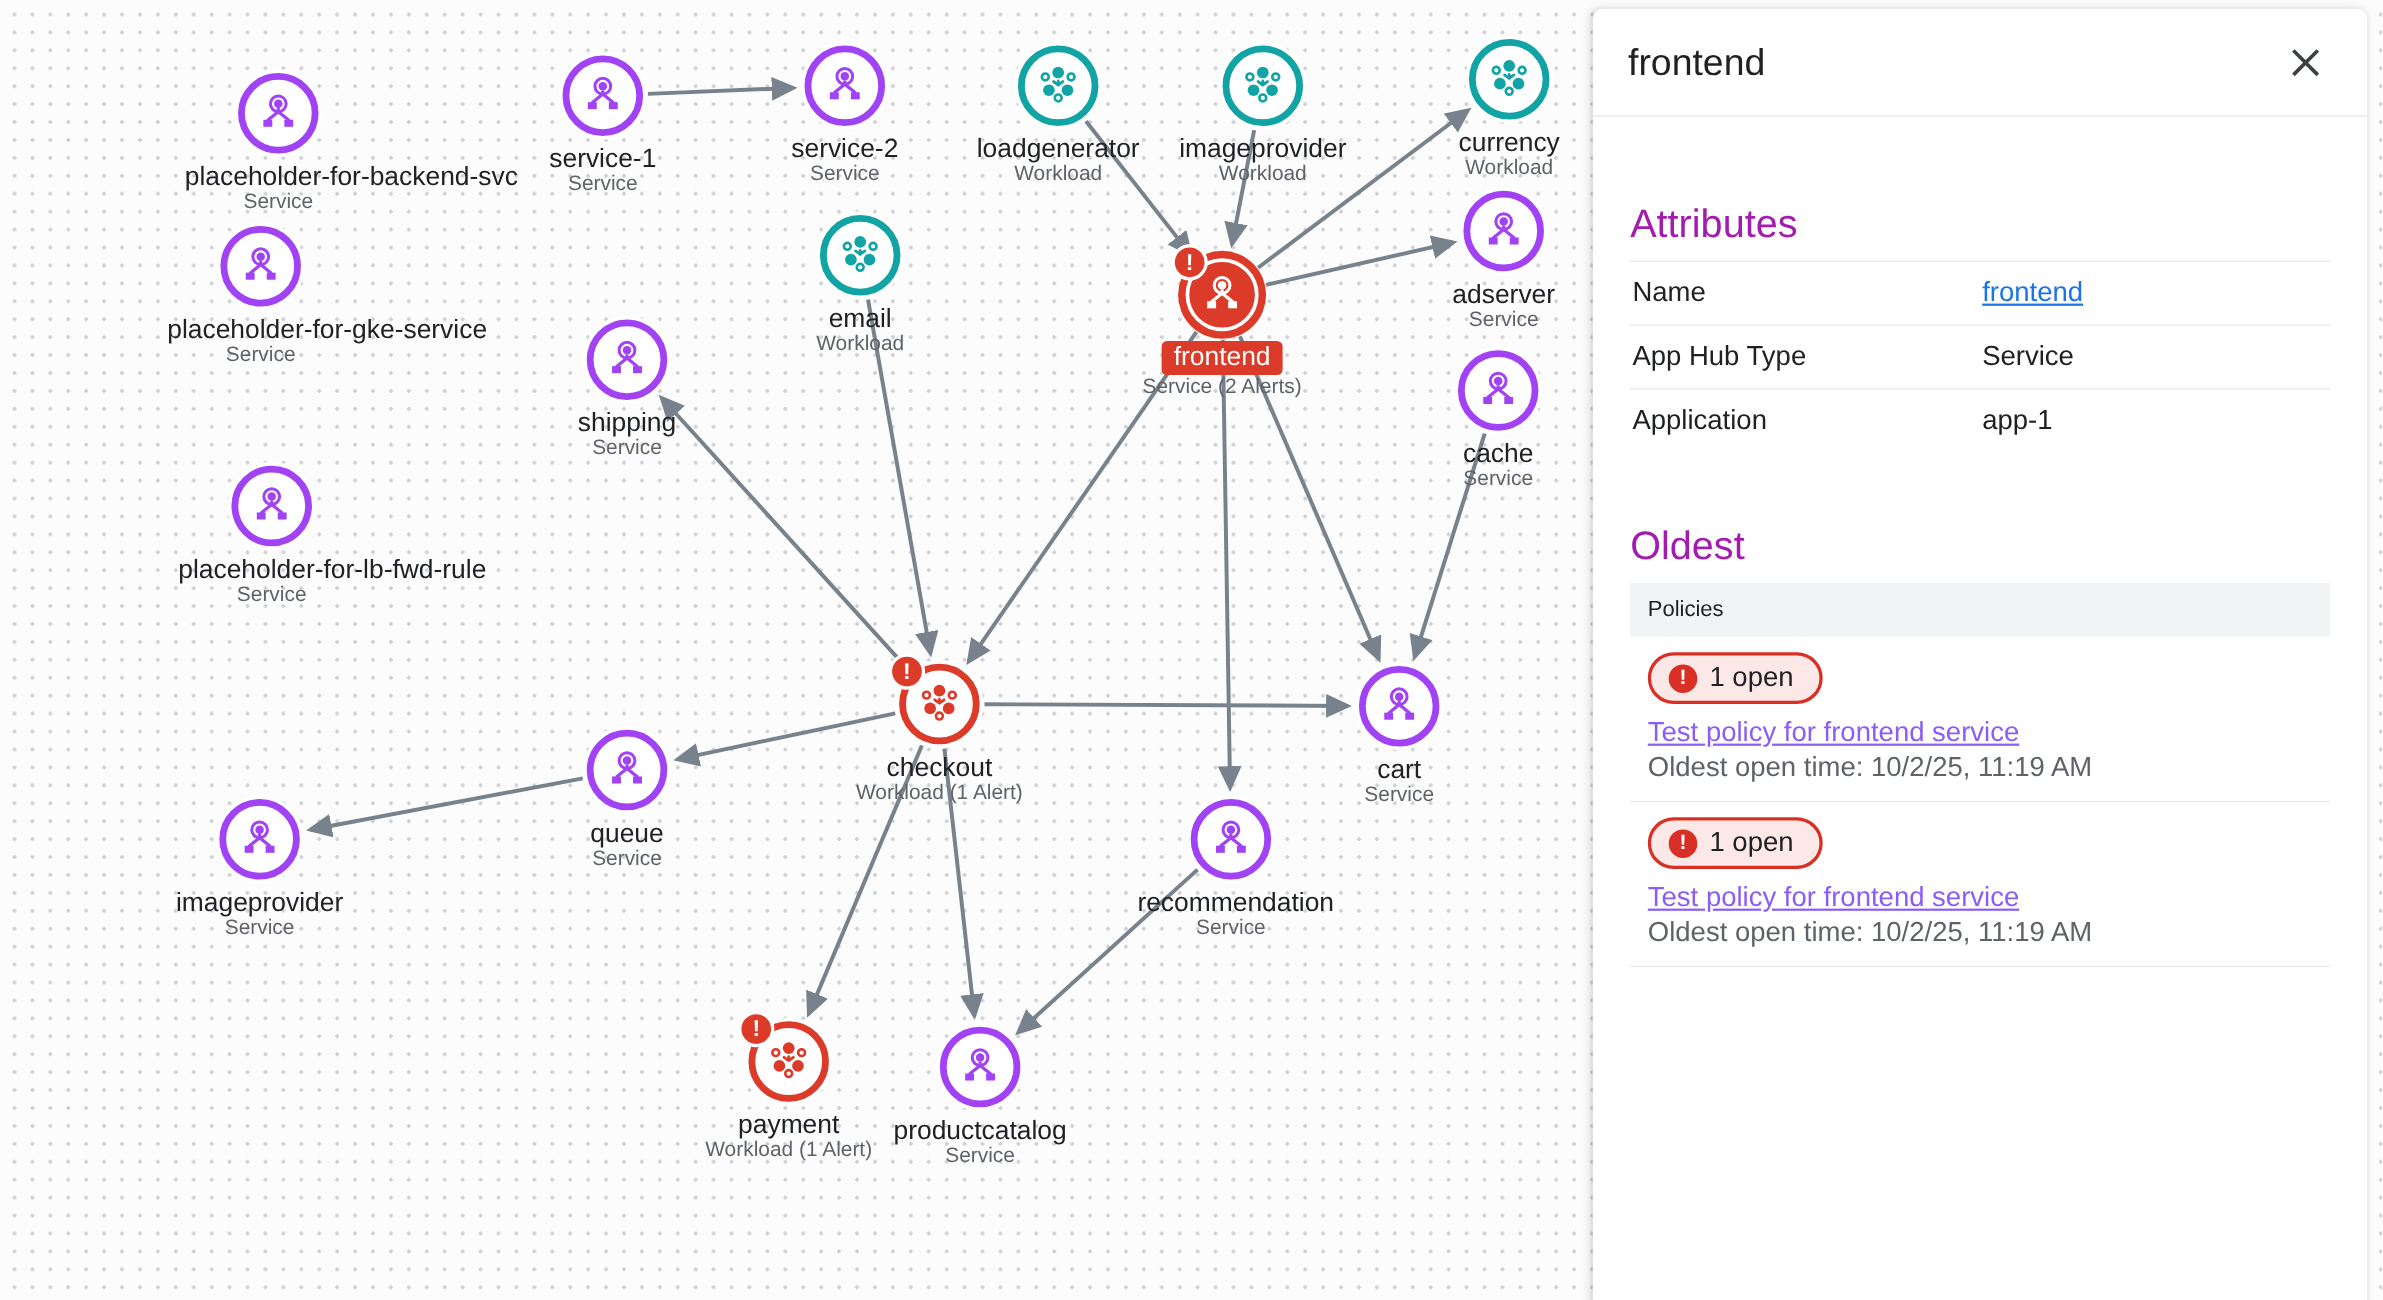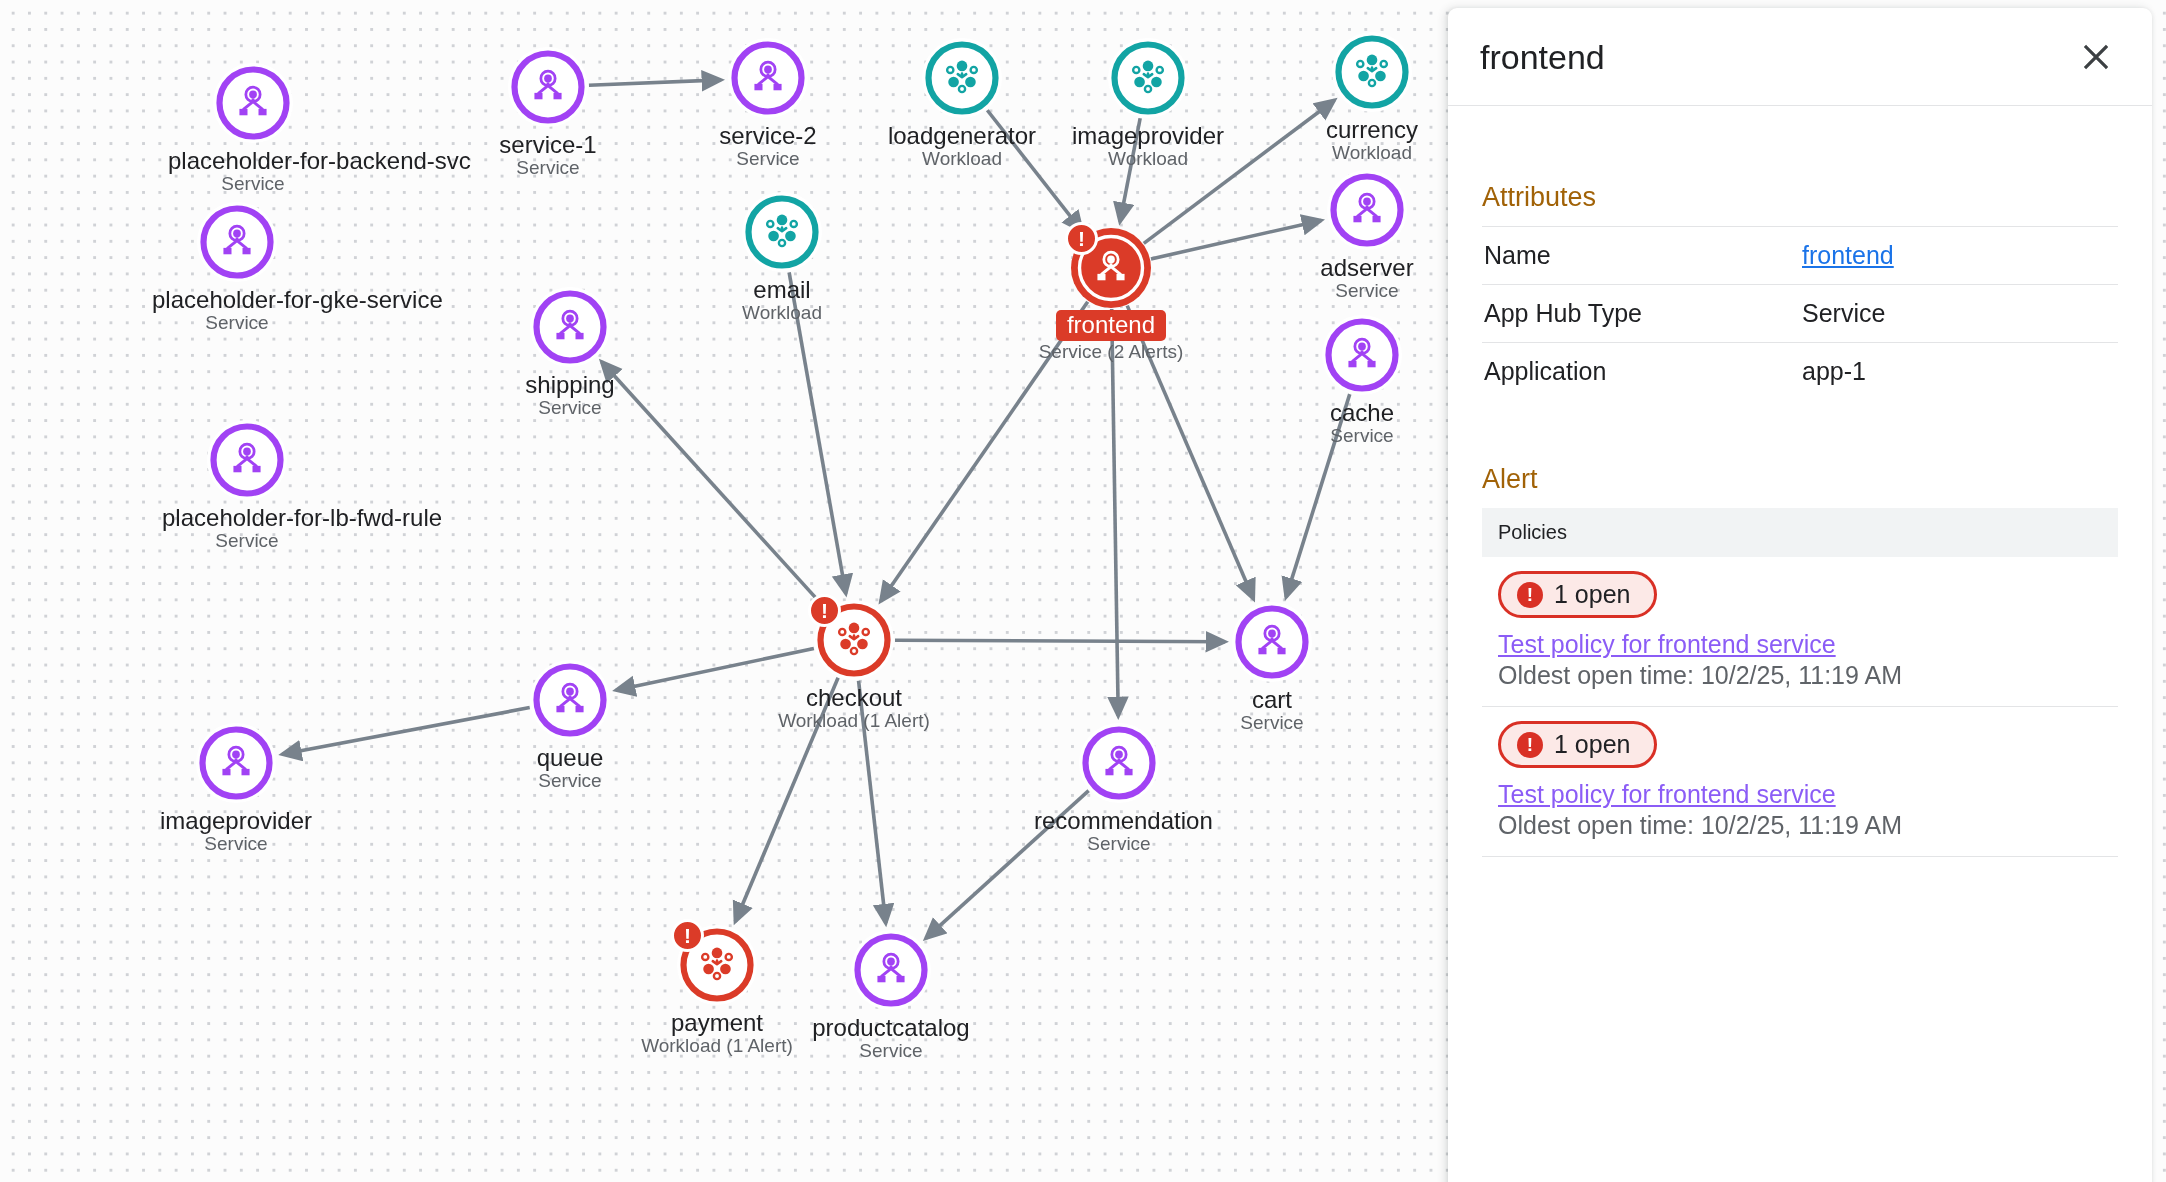--- a/index.html
+++ b/index.html
@@ -109,22 +109,22 @@
     line-height: 1;
   }
   .close-btn {
     width: 44px; height: 44px;
     display: flex; align-items: center; justify-content: center;
     cursor: pointer;
   }
   .panel-body { padding: 0 34px; }
 
   .section-title {
-    font-size: 27px;
-    color: #a16207;
+    font-size: 36px;
+    color: #a21caf;
     padding-top: 76px;
     padding-bottom: 13px;
   }
   #alerts-section .section-title { padding-top: 64px; padding-bottom: 11px; }
 
   table.attr-table { width: 100%; border-collapse: collapse; }
   table.attr-table td {
     border-top: 1px solid #e3e4e6;
     padding: 14px 0 14px 2px;
     font-size: 25px;
@@ -610,21 +610,21 @@
               </tr>
               <tr>
                 <td>Application</td>
                 <td class="attr-value">app-1</td>
               </tr>
             </tbody>
         </table>
       </div>
 
       <div id="alerts-section">
-        <div class="section-title">Alert</div>
+        <div class="section-title">Oldest</div>
         <div class="policies-head">Policies</div>
         <div id="policy-rows">
             <div class="policy-row"><div class="open-chip">
                 <span class="chip-icon">!</span>
                 <span class="chip-text">1 open</span>
               </div><a class="policy-link">Test policy for frontend service</a><div class="policy-time">Oldest open time: 10/2/25, 11:19 AM</div></div>
             <div class="policy-row"><div class="open-chip">
                 <span class="chip-icon">!</span>
                 <span class="chip-text">1 open</span>
               </div><a class="policy-link">Test policy for frontend service</a><div class="policy-time">Oldest open time: 10/2/25, 11:19 AM</div></div>

